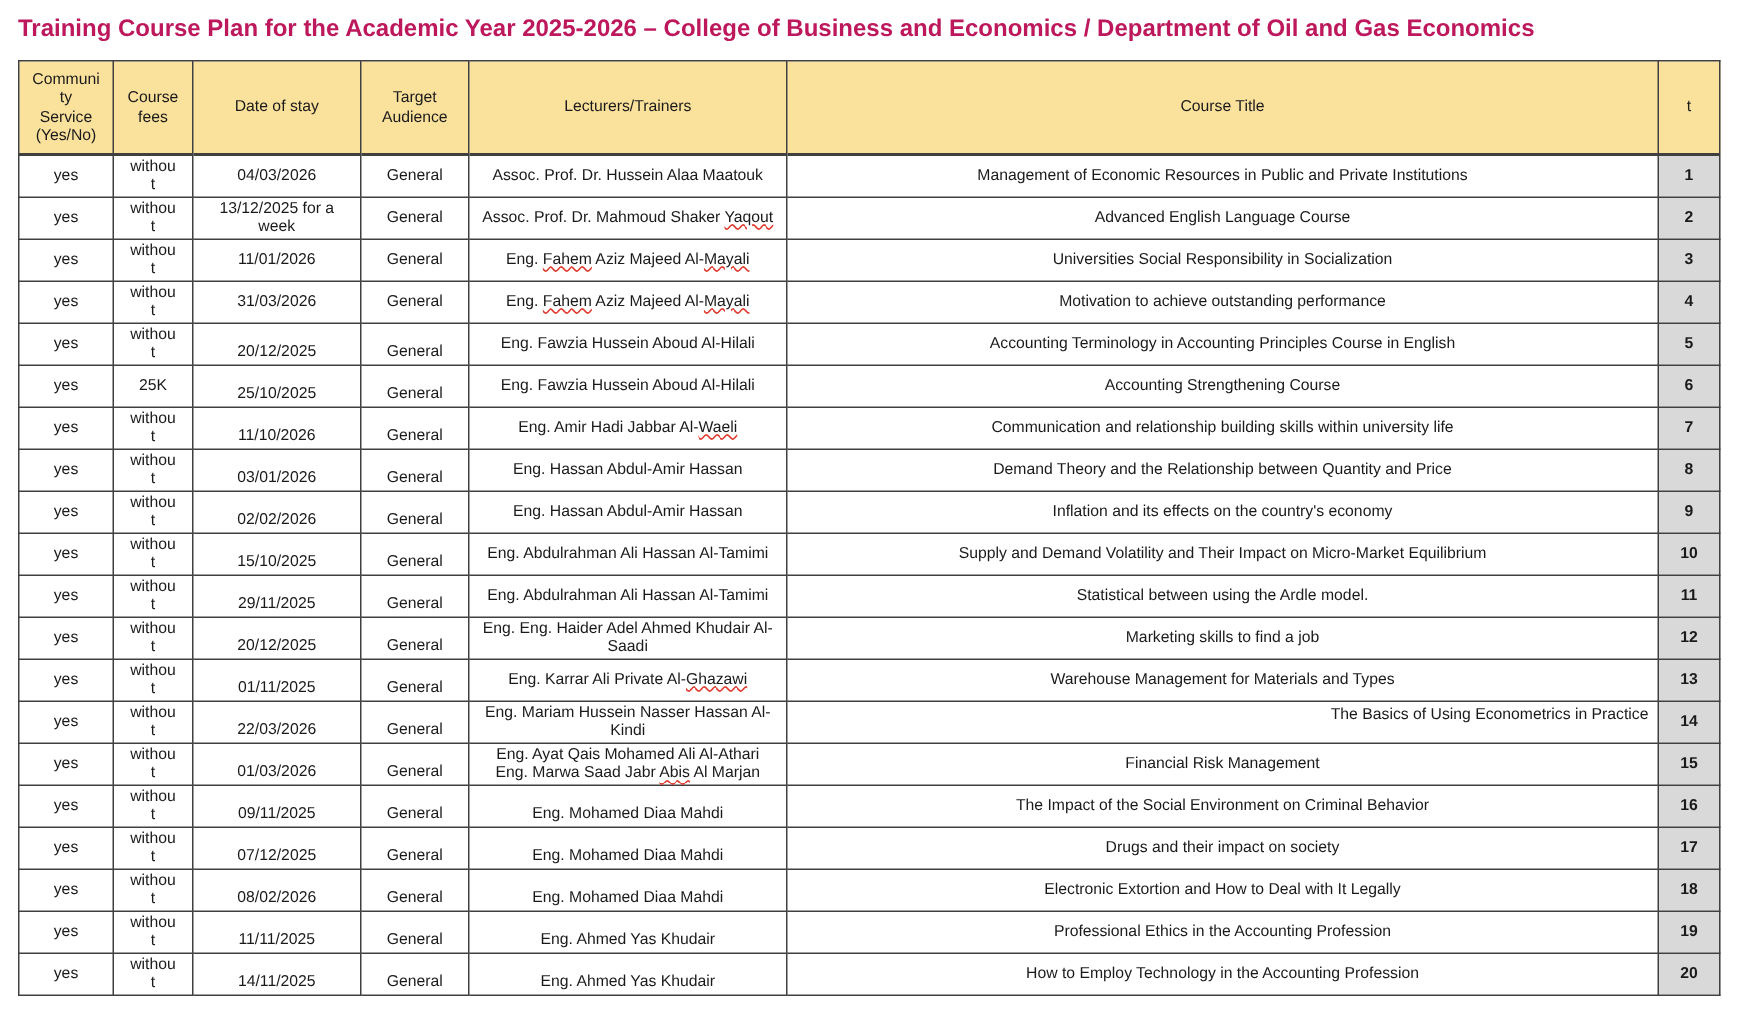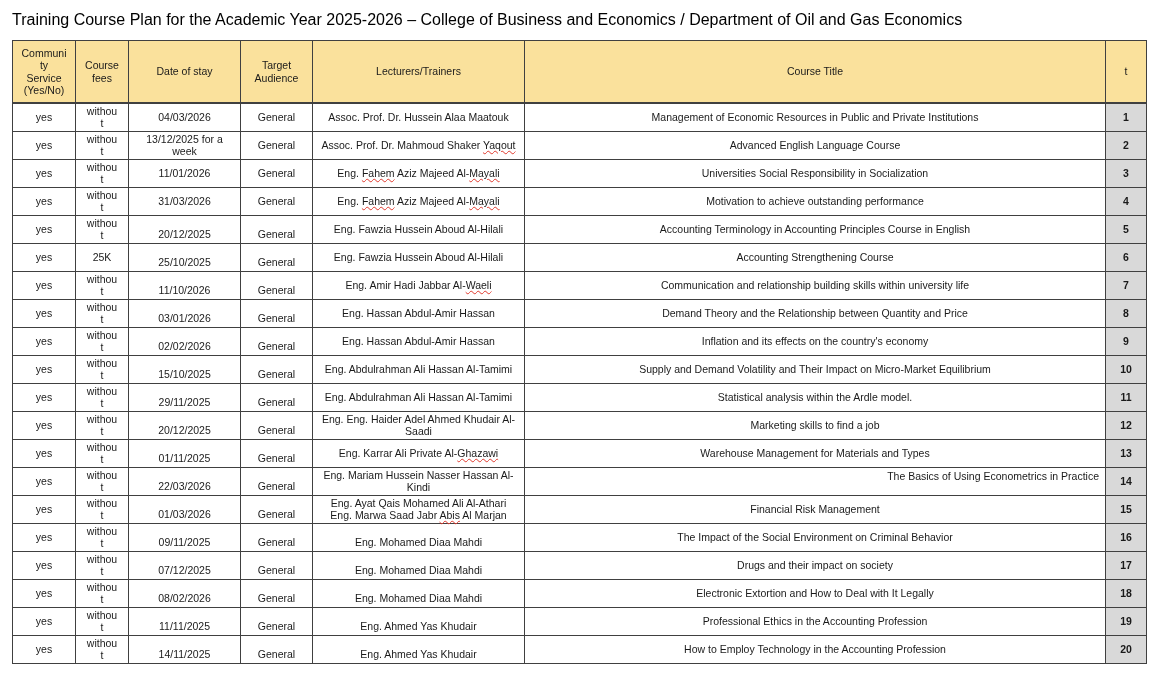--- a/index.html
+++ b/index.html
@@ -11,22 +11,22 @@
   }
   *{box-sizing:border-box;}
   html,body{margin:0;padding:0;background:#ffffff;}
   body{
     width:1158px;height:688px;overflow:hidden;
     font-family:"Liberation Sans","DejaVu Sans",sans-serif;
     color:var(--text);
   }
   .page{padding:8px 12px 0 12px;}
   .doc-title{
-    font-size:16px;font-weight:normal;line-height:1.2;
-    margin:2px 0 11px 0;color:#000000;letter-spacing:0;
+    font-size:16px;font-weight:bold;line-height:1.2;
+    margin:2px 0 11px 0;color:#be185d;letter-spacing:0;
     white-space:nowrap;
   }
   table.plan{
     table-layout:fixed;border-collapse:collapse;width:1134px;
   }
   th,td{
     border:1px solid var(--border);
     font-size:10.5px;line-height:1.18;
     padding:1px 6px;text-align:center;vertical-align:middle;
     overflow-wrap:anywhere;word-wrap:break-word;
@@ -197,21 +197,21 @@
           <td class="col-t">10</td>
         </tr>
         <tr>
           <td class="col-comm">yes</td>
           <td class="col-fees">without</td>
           <td class="col-date">29/11/2025</td>
           <td class="col-audience">General</td>
           <td class="col-lect">
             <div><span>Eng. Abdulrahman Ali Hassan Al-Tamimi</span></div>
           </td>
-          <td class="col-title">Statistical analysis within the Ardle model.</td>
+          <td class="col-title">Statistical between using the Ardle model.</td>
           <td class="col-t">11</td>
         </tr>
         <tr>
           <td class="col-comm">yes</td>
           <td class="col-fees">without</td>
           <td class="col-date">20/12/2025</td>
           <td class="col-audience">General</td>
           <td class="col-lect">
             <div><span>Eng. Eng. Haider Adel Ahmed Khudair Al-Saadi</span></div>
           </td>

